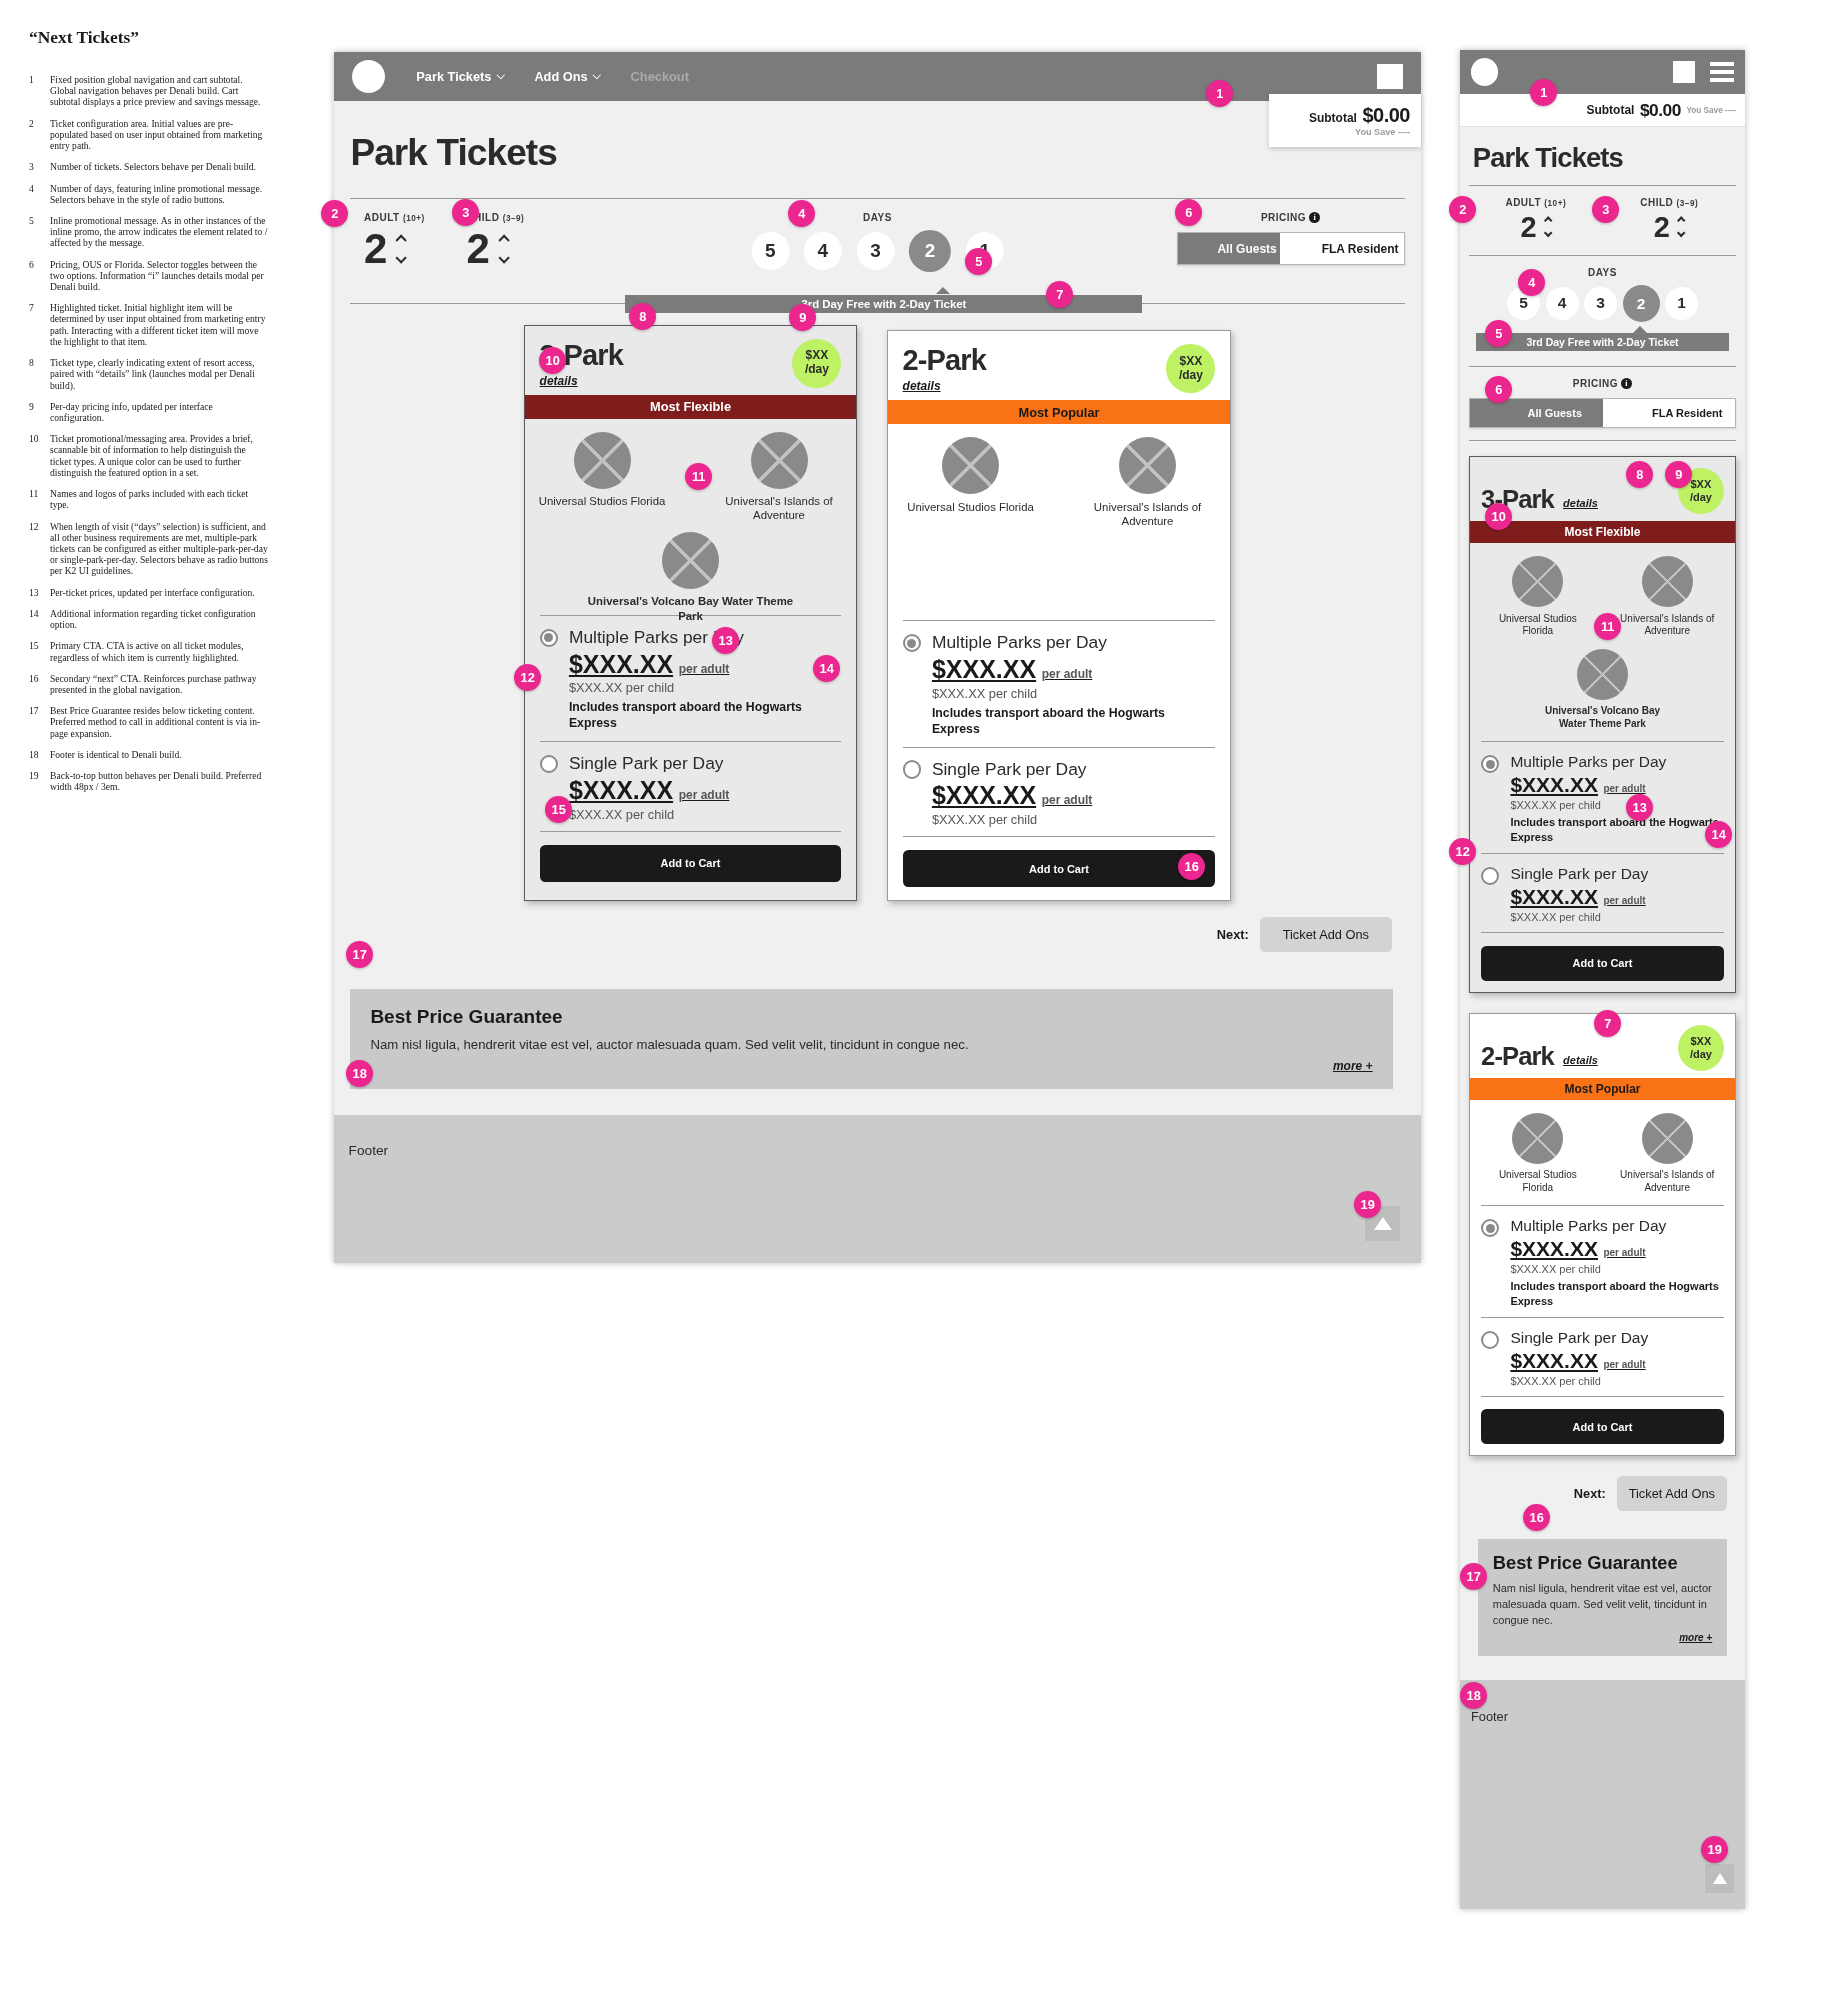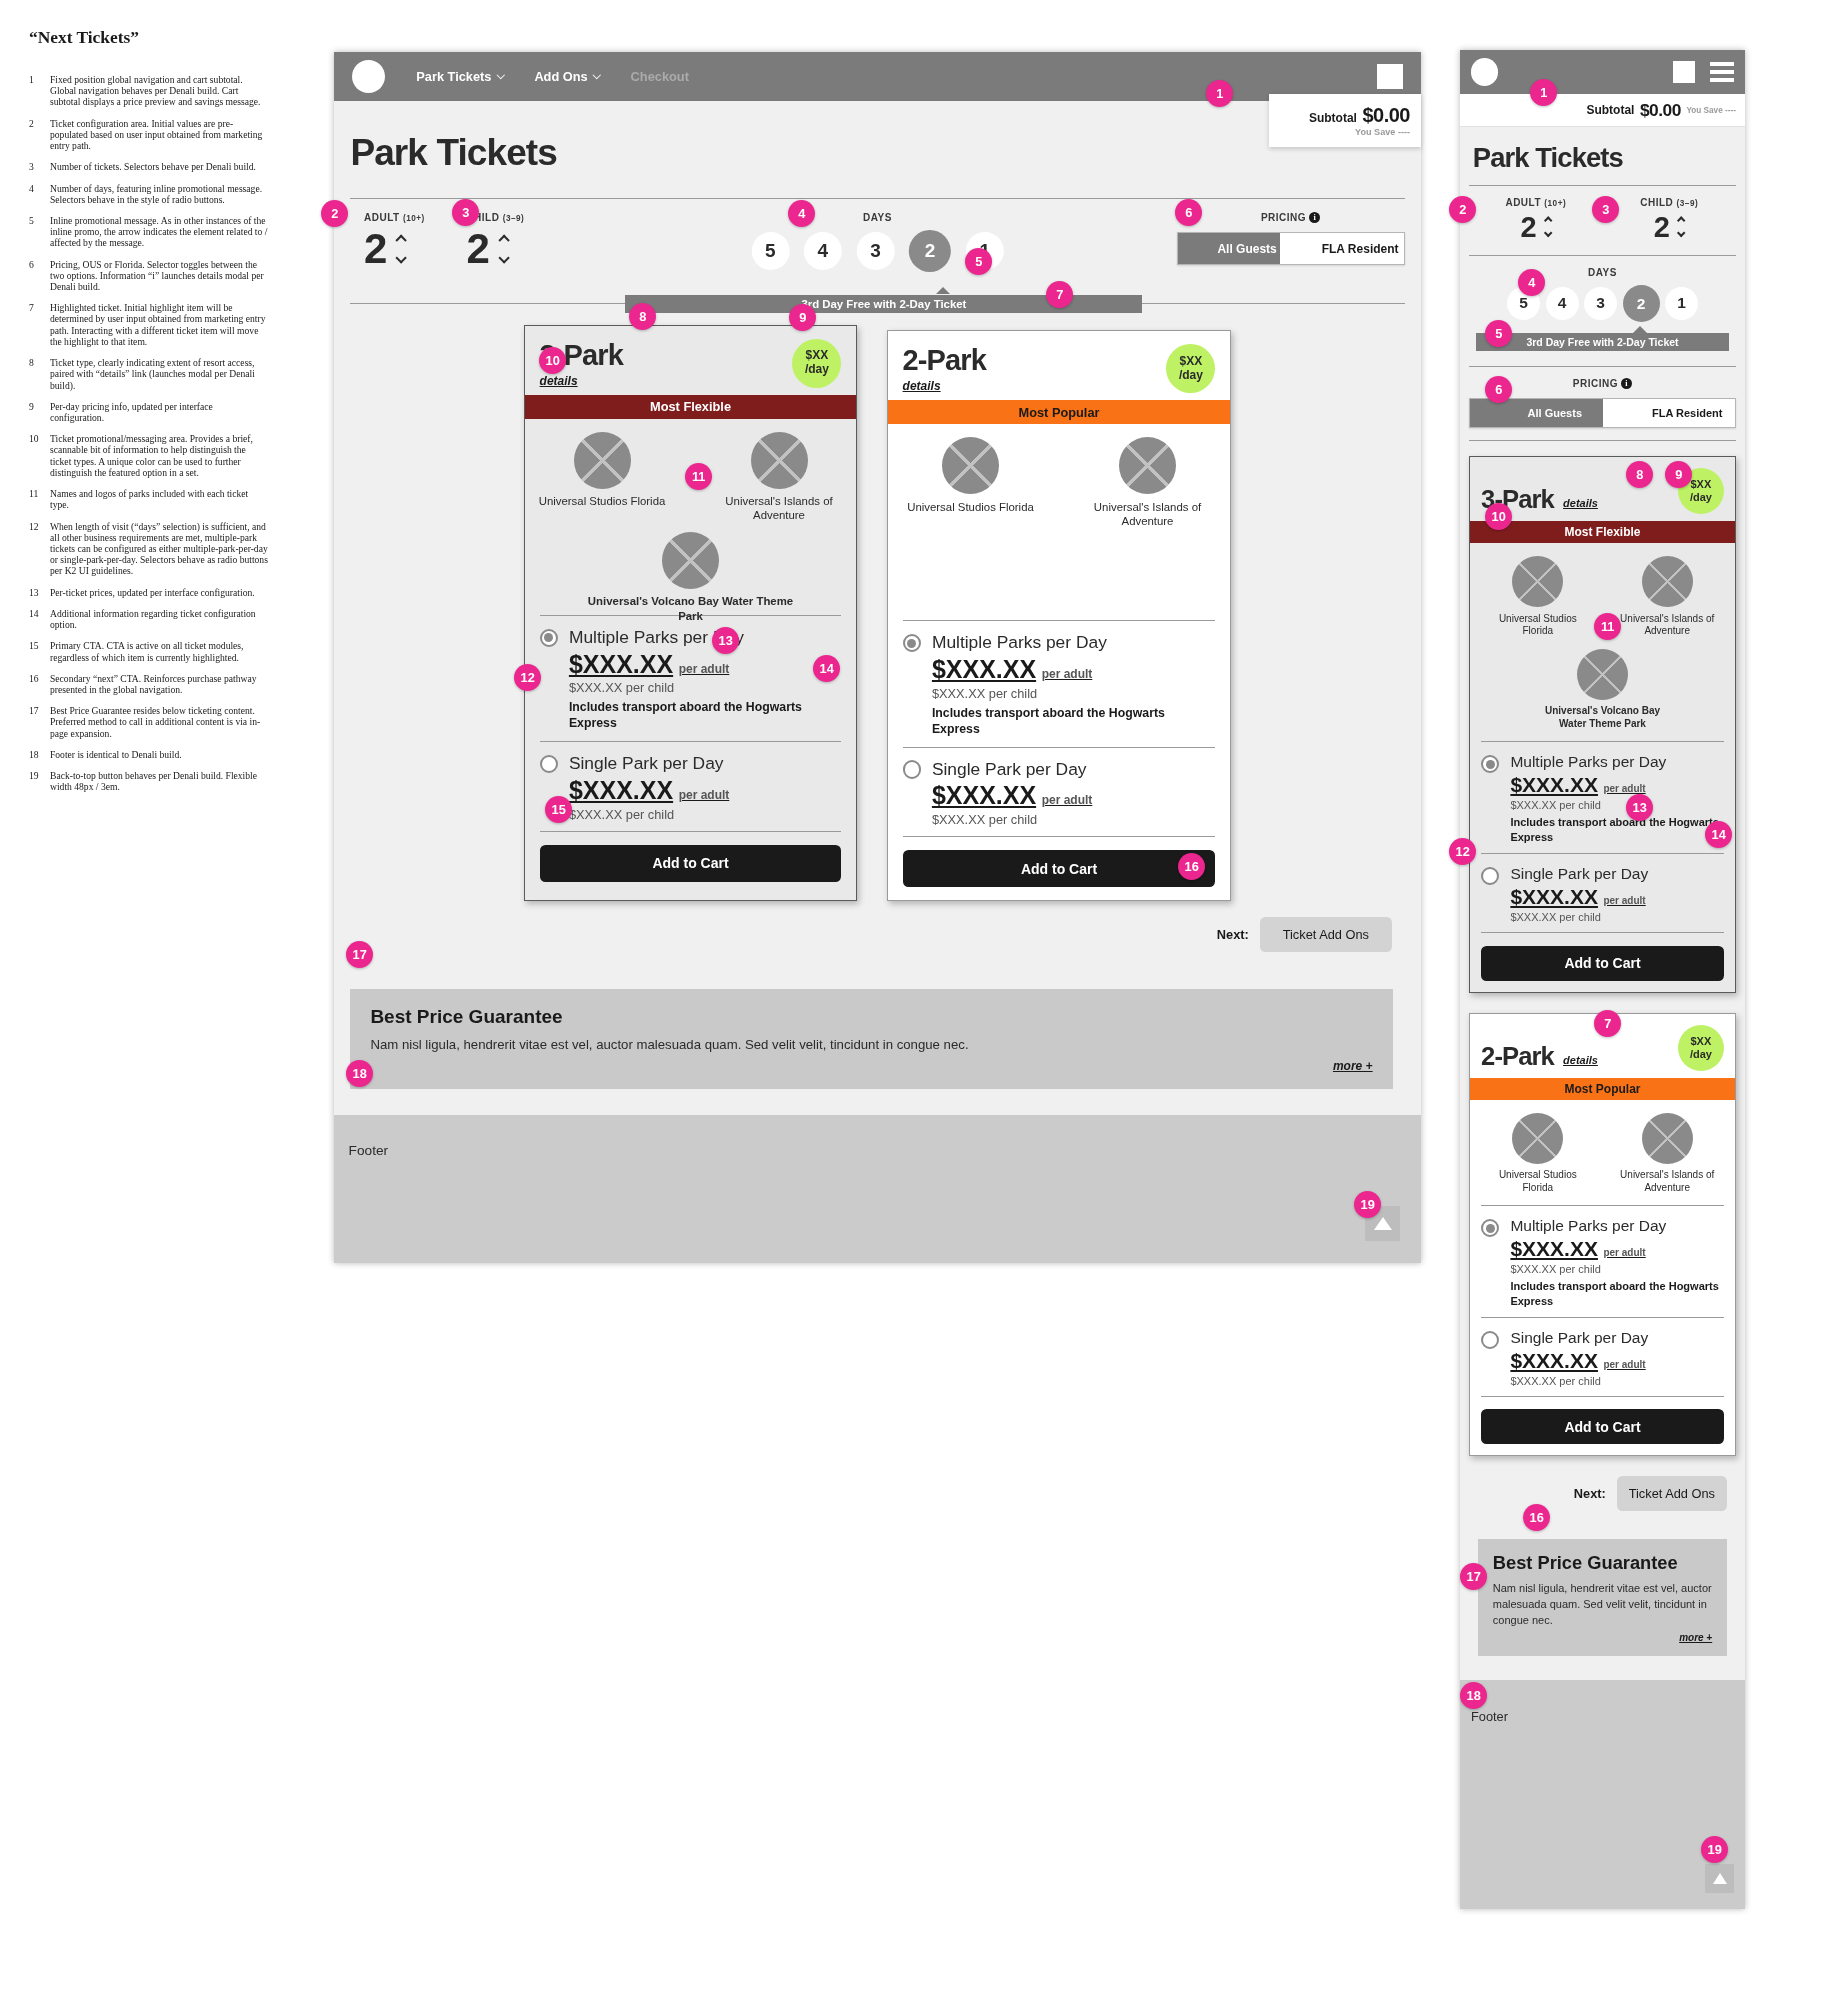--- a/index.html
+++ b/index.html
@@ -87,21 +87,21 @@
   .radio { width:18.3px; height:18.3px; border:2.3px solid #8a8a8a; border-radius:50%;
            background:#fff; position:relative; flex:none; margin-top:1.8px; cursor:pointer; }
   .radio.sel::after { content:""; position:absolute; inset:2.7px; border-radius:50%; background:#8a8a8a; }
   .opt-label { font-size:17.4px; color:#2b2b2b; }
   .opt-price { margin-top:1.8px; display:flex; align-items:baseline; gap:5.5px;text-decoration:underline; }
   .opt-price .big { font-size:25px; font-weight:800; color:#1a1a1a; }
   .opt-price .unit { font-size:12px; font-weight:bold; color:#555; }
   .opt-child { font-size:12.8px; color:#555; margin-top:1.8px; }
   .opt-note { font-size:12.3px; font-weight:bold; margin-top:4.6px; line-height:1.3; }
   .cta { display:block; width:100%; height:37px; background:#1A1A1A; color:#fff; font-weight:bold;
-         font-size:14px; border:none; border-radius:5.5px; margin-top:12.8px; cursor:pointer;
+         font-size:11px; border:none; border-radius:5.5px; margin-top:12.8px; cursor:pointer;
          font-family:"Liberation Sans", sans-serif; }
 
   .nextrow { display:flex; align-items:center; justify-content:flex-end; gap:11px; }
   .next-label { font-size:12.8px; font-weight:bold; }
   .next-btn { background:#D3D3D3; border:none; border-radius:5.5px; font-size:12.8px; color:#1a1a1a;
               font-family:"Liberation Sans", sans-serif; cursor:pointer; }
 
   .bpg { background:#C9C9C9; }
   .bpg-title { font-weight:800; color:#1a1a1a; }
   .bpg-body { color:#2b2b2b; }
@@ -286,21 +286,21 @@
       <div class="ann-row">
         <span class="ann-num">17</span>
         <span class="ann-text">Best Price Guarantee resides below ticketing content. Preferred method to call in additional content is via in-page expansion.</span>
       </div>
       <div class="ann-row">
         <span class="ann-num">18</span>
         <span class="ann-text">Footer is identical to Denali build.</span>
       </div>
       <div class="ann-row">
         <span class="ann-num">19</span>
-        <span class="ann-text">Back-to-top button behaves per Denali build. Flexible width 48px / 3em.</span>
+        <span class="ann-text">Back-to-top button behaves per Denali build. Preferred width 48px / 3em.</span>
       </div>
     </div>
 </div>
 
 <div class="wf desktop">
   <div class="navbar d-nav">
     <span class="navlogo"></span>
     <span class="navlink">
         <span>Park Tickets</span>
         <span class="navchev"></span>

